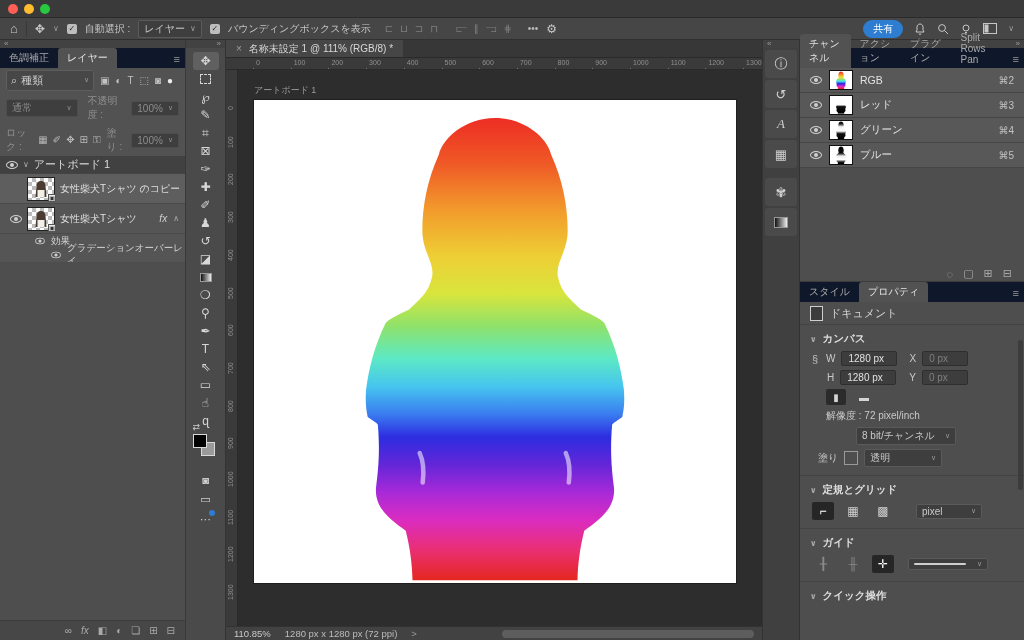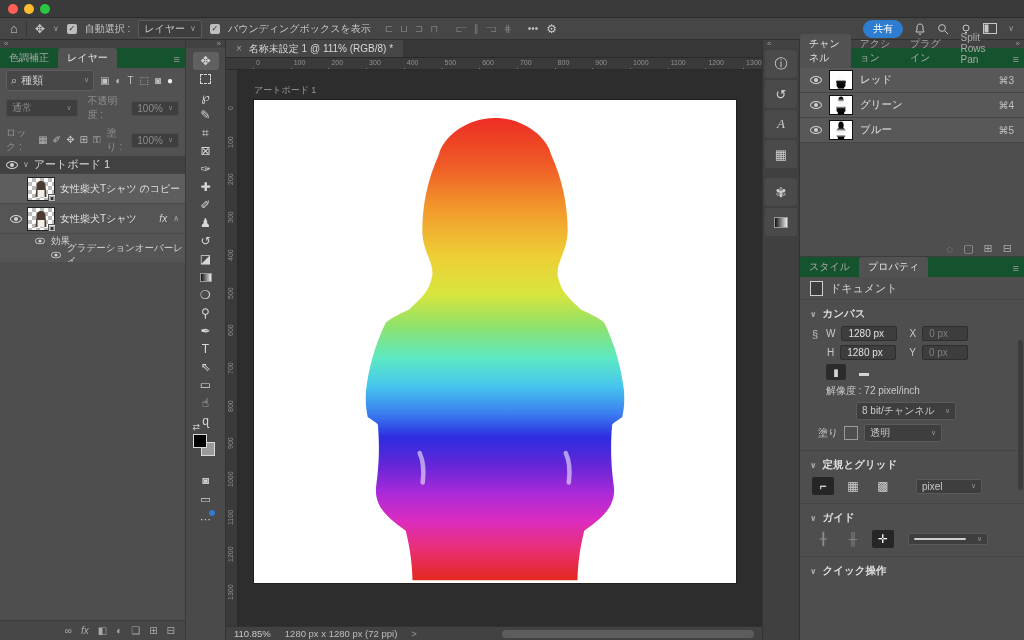--- a/index.html
+++ b/index.html
@@ -23,21 +23,21 @@
   .align-icons { display:flex; gap:7px; color:#7f7f7f; font-size:10px; margin-left:6px; }
   .ob-right { margin-left:auto; display:flex; align-items:center; gap:11px; }
   .share-btn { background:#2e7dd1; color:#fff; border-radius:9px; padding:2px 10px; font-size:10px; }
   .main { display:flex; height:600px; }
 
   
   .left-panel { width:186px; background:#4e4e4e; display:flex; flex-direction:column;
     border-right:1px solid #393939; position:relative; }
   .collapse-row { height:8px; display:flex; justify-content:space-between; padding:0 4px;
     color:#9a9a9a; font-size:8px; line-height:8px; background:#424242; }
-  .tabs-row { height:20px; background:#14532d; display:flex; align-items:flex-end; }
+  .tabs-row { height:20px; background:#0f172a; display:flex; align-items:flex-end; }
   .tab { padding:3px 9px; color:#aaa; font-size:10px; }
   .tab.active { background:#525252; color:#e2e2e2; border-radius:3px 3px 0 0; }
   .tab-fill { flex:1; display:flex; justify-content:flex-end; padding:0 5px 3px 0; color:#9a9a9a; }
   .filter-row { height:24px; display:flex; align-items:center; padding:0 6px; gap:6px; background:#525252; }
   .search-dd { flex:0 0 88px; display:flex; align-items:center; gap:4px; background:#474747;
     border:1px solid #5e5e5e; border-radius:2px; padding:2px 4px; color:#cfcfcf; }
   .filter-icons { display:flex; gap:6px; color:#c3c3c3; font-size:10px; }
   .blend-row,.lock-row { display:flex; align-items:center; padding:2px 6px; gap:6px;
     background:#525252; color:#8f8f8f; font-size:10px; }
   .lock-icons { display:flex; gap:5px; color:#b9b9b9; }
@@ -512,20 +512,30 @@
       <span class="tab">Split Rows Pan</span>
       <span class="tab-fill">
           <span>≡</span>
         </span>
     </div>
     <div class="chan-rows">
       <div class="chan-row">
         <span class="eye"></span>
         <span class="chan-thumb">
           <svg viewBox="0 0 1280 1270" preserveAspectRatio="xMidYMax meet">
+              <use href="#sil" fill="url(#rainbow)"></use>
+            </svg>
+        </span>
+        <span class="chan-name">RGB</span>
+        <span class="chan-key">⌘2</span>
+      </div>
+      <div class="chan-row">
+        <span class="eye"></span>
+        <span class="chan-thumb">
+          <svg viewBox="0 0 1280 1270" preserveAspectRatio="xMidYMax meet">
               <use href="#sil" fill="url(#g-red)"></use>
             </svg>
         </span>
         <span class="chan-name">レッド</span>
         <span class="chan-key">⌘3</span>
       </div>
       <div class="chan-row">
         <span class="eye"></span>
         <span class="chan-thumb">
           <svg viewBox="0 0 1280 1270" preserveAspectRatio="xMidYMax meet">

